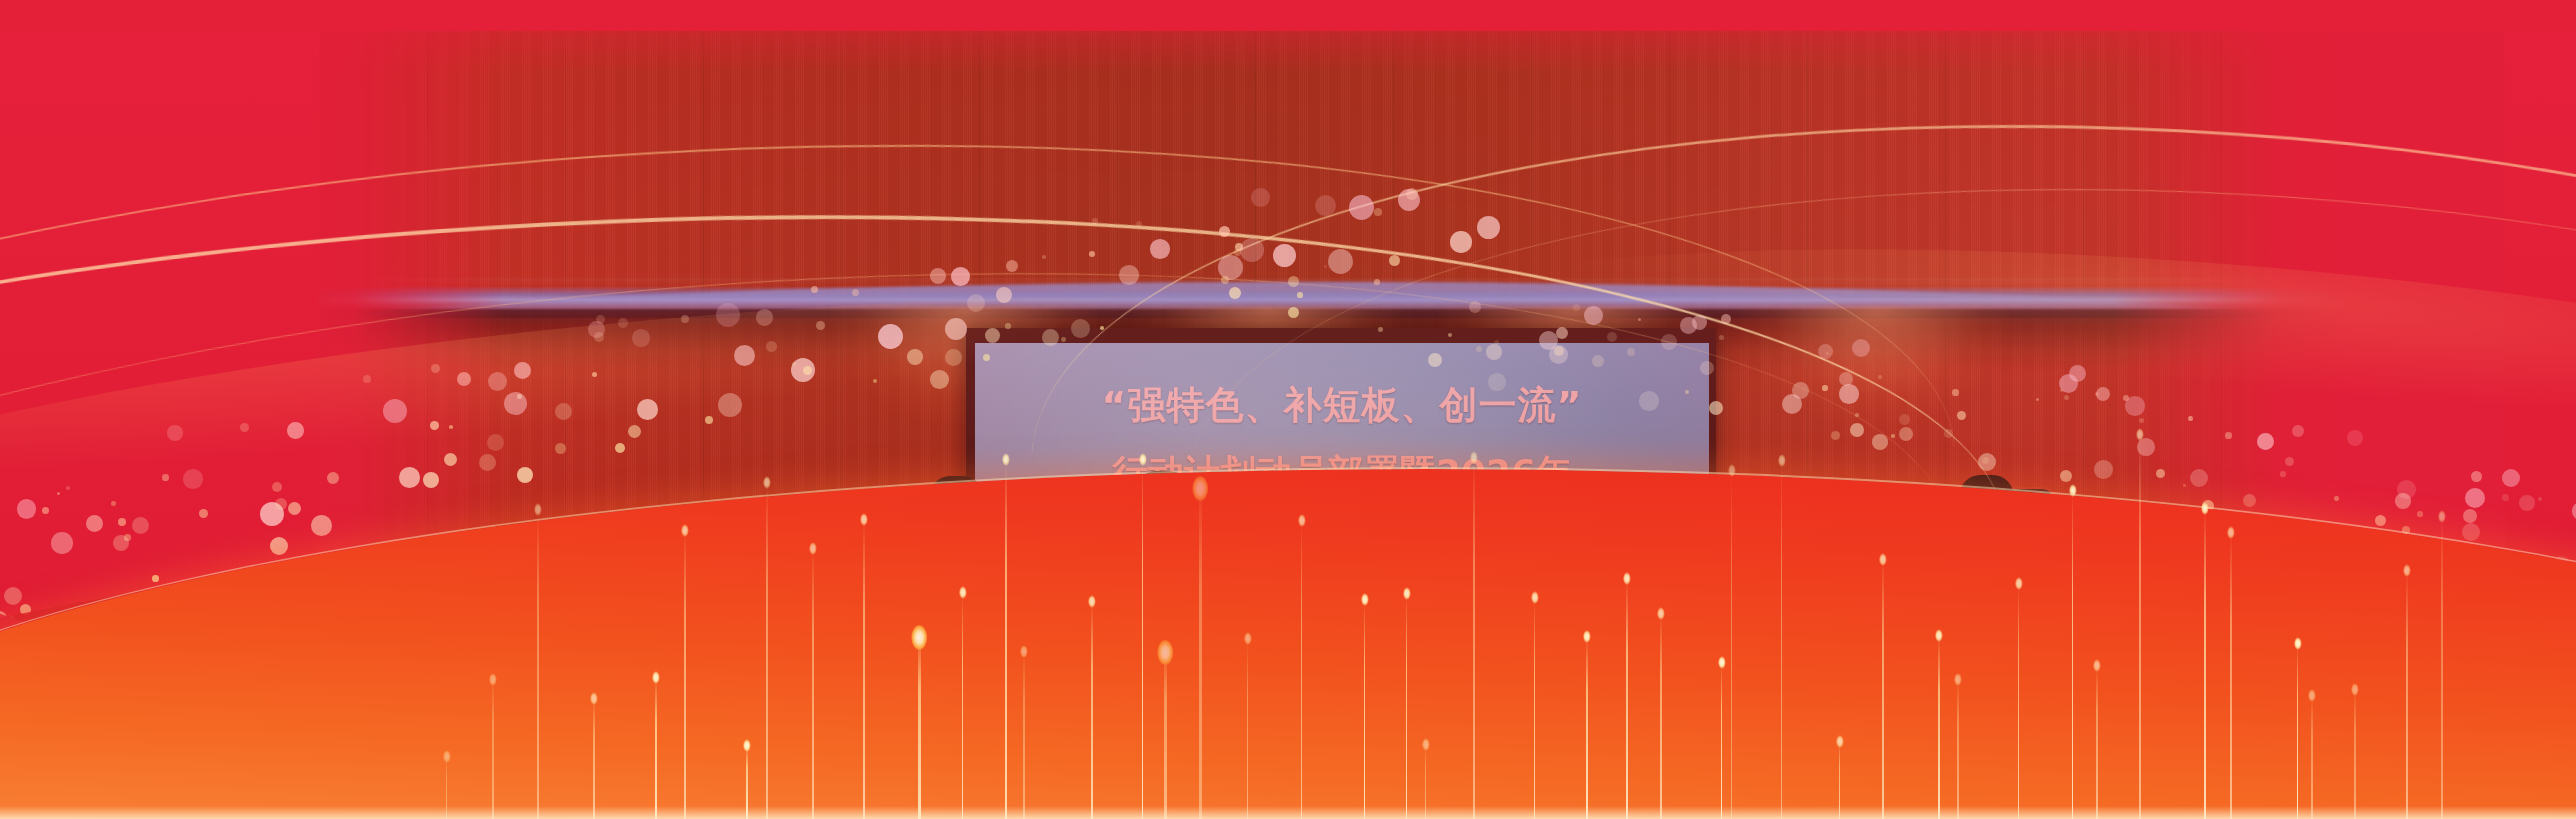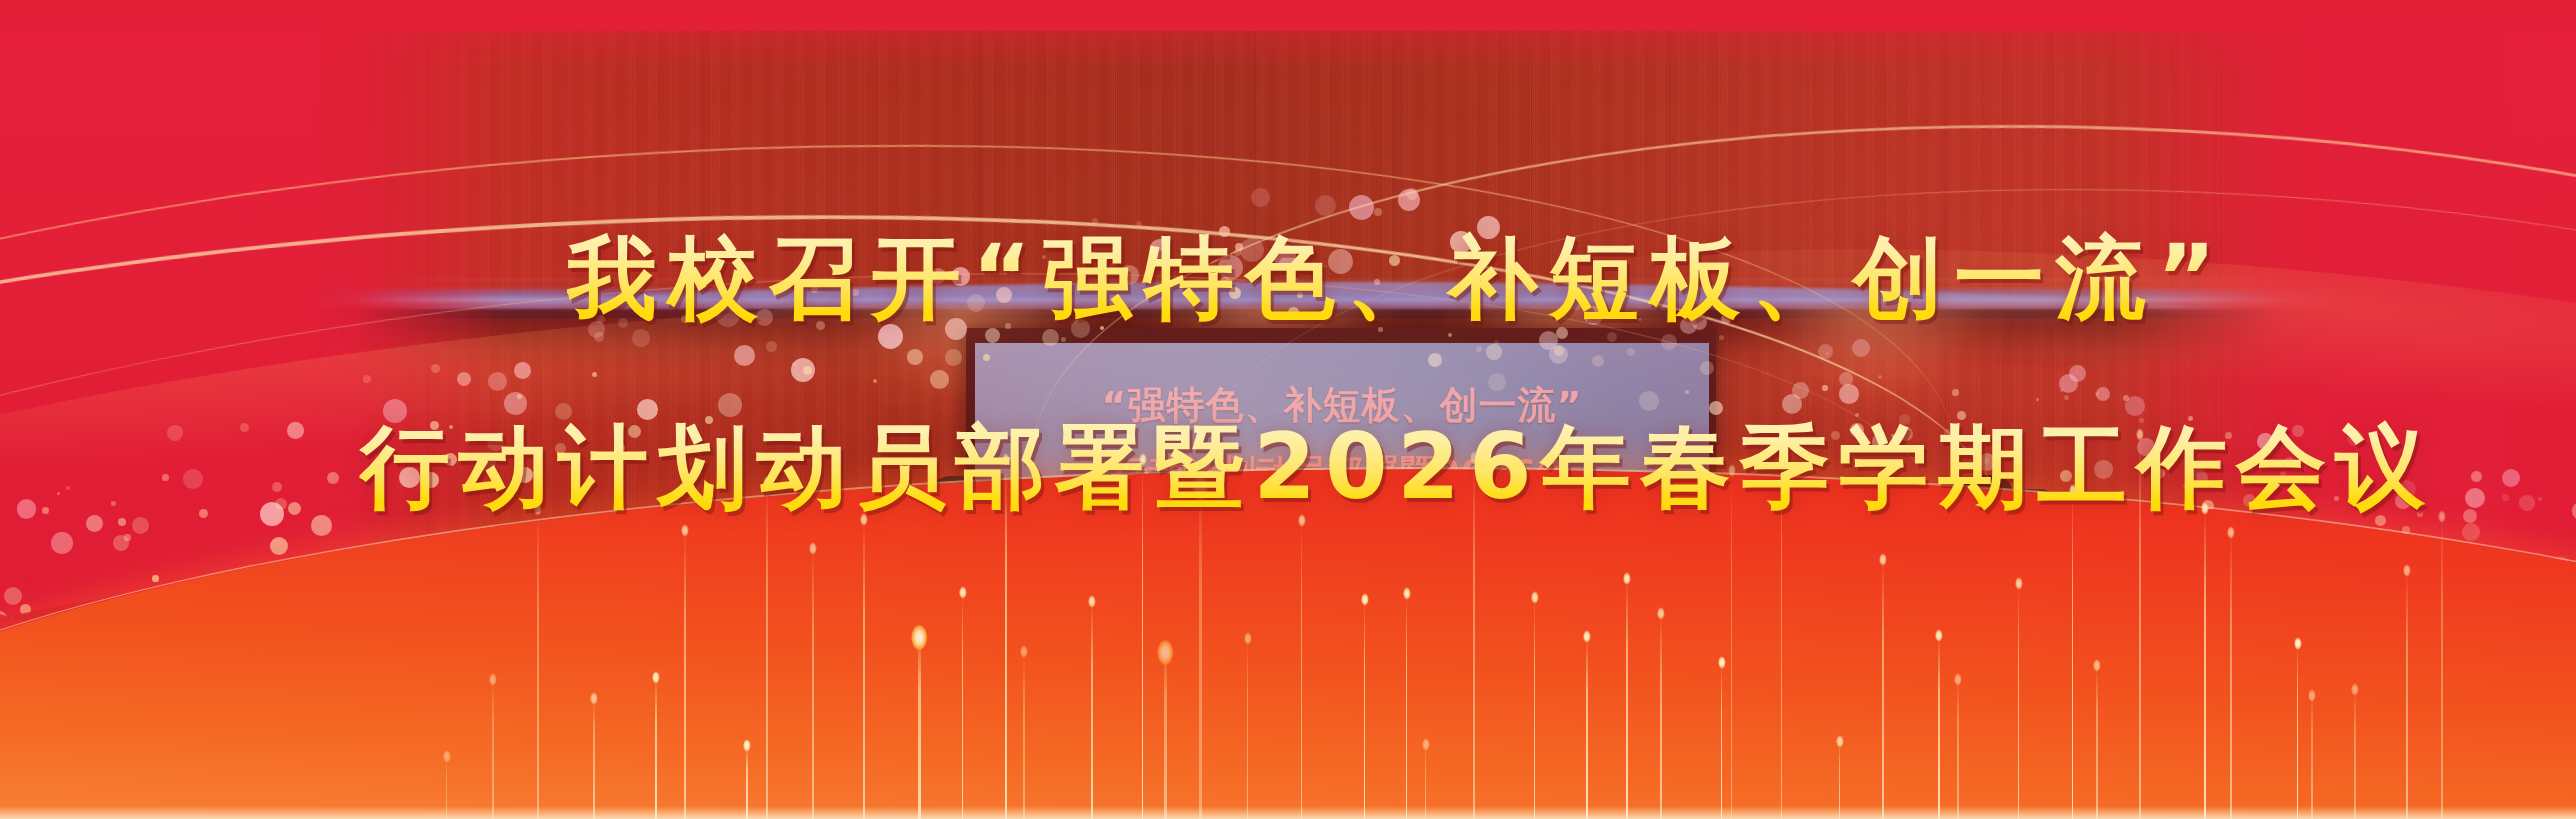--- a/index.html
+++ b/index.html
@@ -796,18 +796,16 @@
       </div>
       <div class="streak" style="left:2406px;height:248px;opacity:0.61;">
         <div class="bulb"></div>
       </div>
       <div class="streak" style="left:2441px;height:302px;opacity:0.46;">
         <div class="bulb"></div>
       </div>
     </div>
 
   <div class="headline">
-    <div class="hl-line hl1">我校召开“强特色、补短板、创一流”</div>
-    <div class="hl-line hl2">行动计划动员部署暨2026年春季学期工作会议</div>
   </div>
 
 </div>
 
 
 </body></html>

